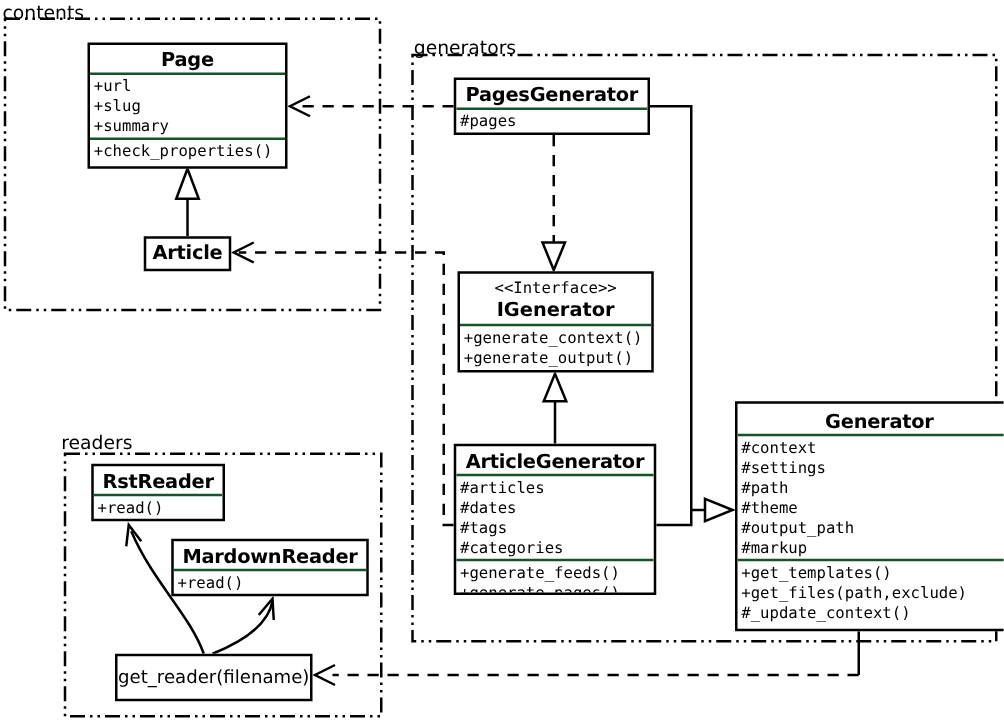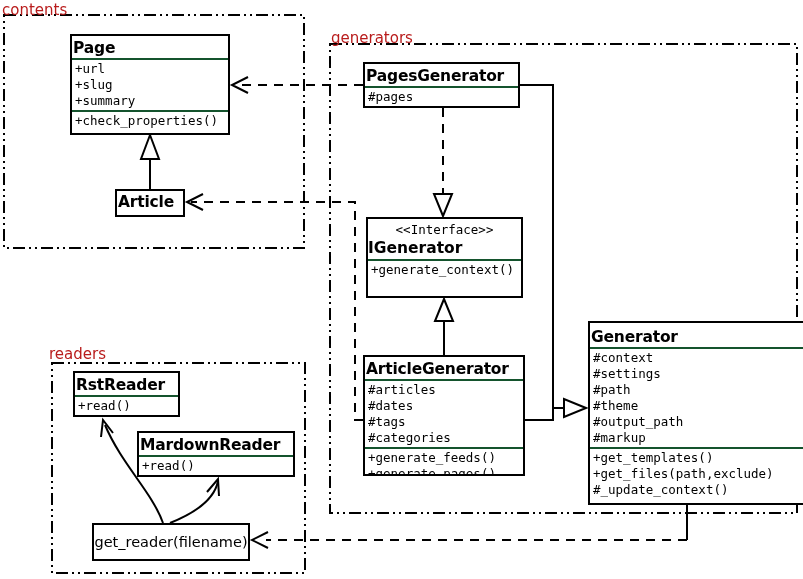--- a/index.html
+++ b/index.html
@@ -1,24 +1,24 @@
 <!DOCTYPE html>
 <html><head>
 <meta charset="utf-8">
 <style>
   html,body{margin:0;padding:0;background:#fff;}
   #stage{position:relative;width:803px;height:579px;background:#fff;
          font-family:"DejaVu Sans",sans-serif;color:#000;overflow:hidden;}
   #arrows{position:absolute;left:0;top:0;width:803px;height:579px;}
-  .pkg-label{position:absolute;font:15px "DejaVu Sans",sans-serif;color:#b91c1c;white-space:nowrap;}
+  .pkg-label{position:absolute;font:15px "DejaVu Sans",sans-serif;color:#000000;white-space:nowrap;}
   .uml{position:absolute;border:2px solid #000;background:#fff;box-sizing:border-box;overflow:hidden;}
-  .ctitle{font:bold 15.5px "DejaVu Sans",sans-serif;padding:3px 1px 1px;
+  .ctitle{font:bold 15.5px "DejaVu Sans",sans-serif;text-align:center;padding:3px 1px 1px;
           white-space:nowrap;overflow:hidden;letter-spacing:-0.2px;}
   .stereo{font:12.5px "DejaVu Sans Mono",monospace;text-align:center;line-height:16px;padding-top:3px;}
-  .iname{font:bold 15.5px "DejaVu Sans",sans-serif;line-height:21px;}
+  .iname{font:bold 15.5px "DejaVu Sans",sans-serif;text-align:center;line-height:21px;}
   .sec{border-top:2px solid #14532d;padding:1px 3px;}
   .row{font:12.5px/16px "DejaVu Sans Mono",monospace;white-space:pre;}
   .plainbox{display:flex;align-items:center;justify-content:center;
             font:14.5px "DejaVu Sans",sans-serif;white-space:nowrap;}
 </style>
 </head>
 <body>
 
 <div id="stage">
 
@@ -109,20 +109,21 @@
     <div class="sec">
       <div class="row">#pages</div>
     </div>
   </div>
 
   <div class="uml" style="left:366px;top:217px;width:157px;height:81px">
     <div class="stereo">&lt;&lt;Interface&gt;&gt;</div>
     <div class="iname">IGenerator</div>
     <div class="sec">
       <div class="row">+generate_context()</div>
+      <div class="row">+generate_output()</div>
     </div>
   </div>
 
   <div class="uml" style="left:363px;top:355px;width:162px;height:121px">
     <div class="ctitle">ArticleGenerator</div>
     <div class="sec">
       <div class="row">#articles</div>
       <div class="row">#dates</div>
       <div class="row">#tags</div>
       <div class="row">#categories</div>

